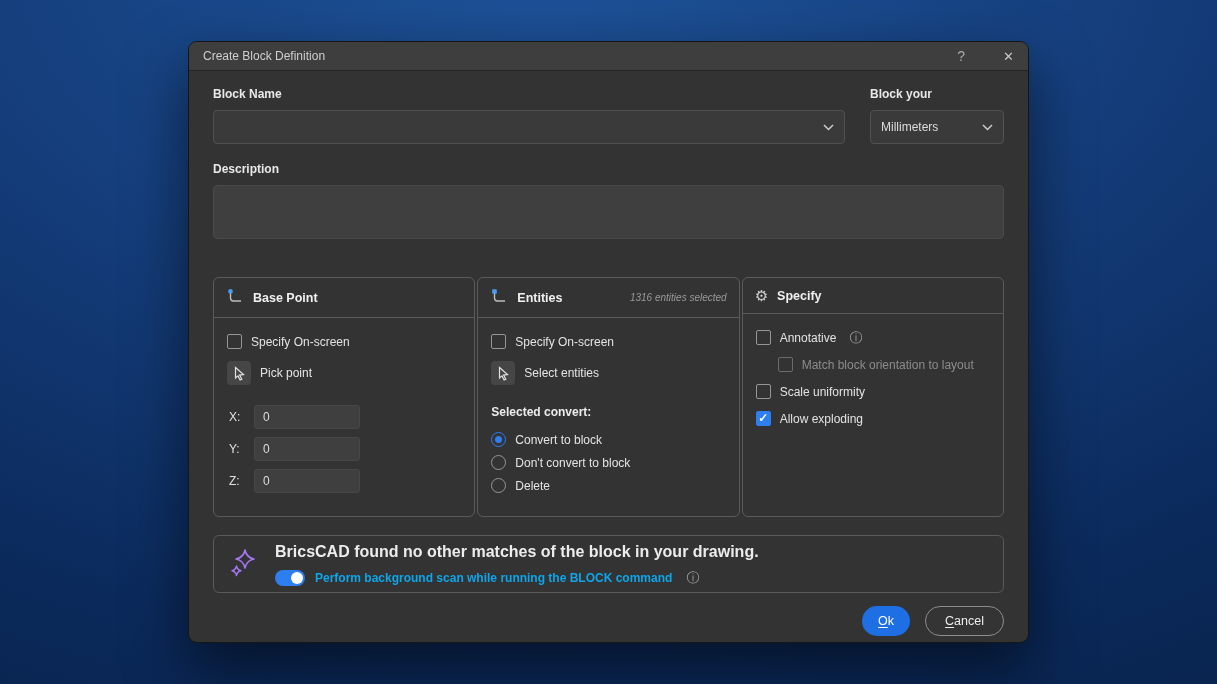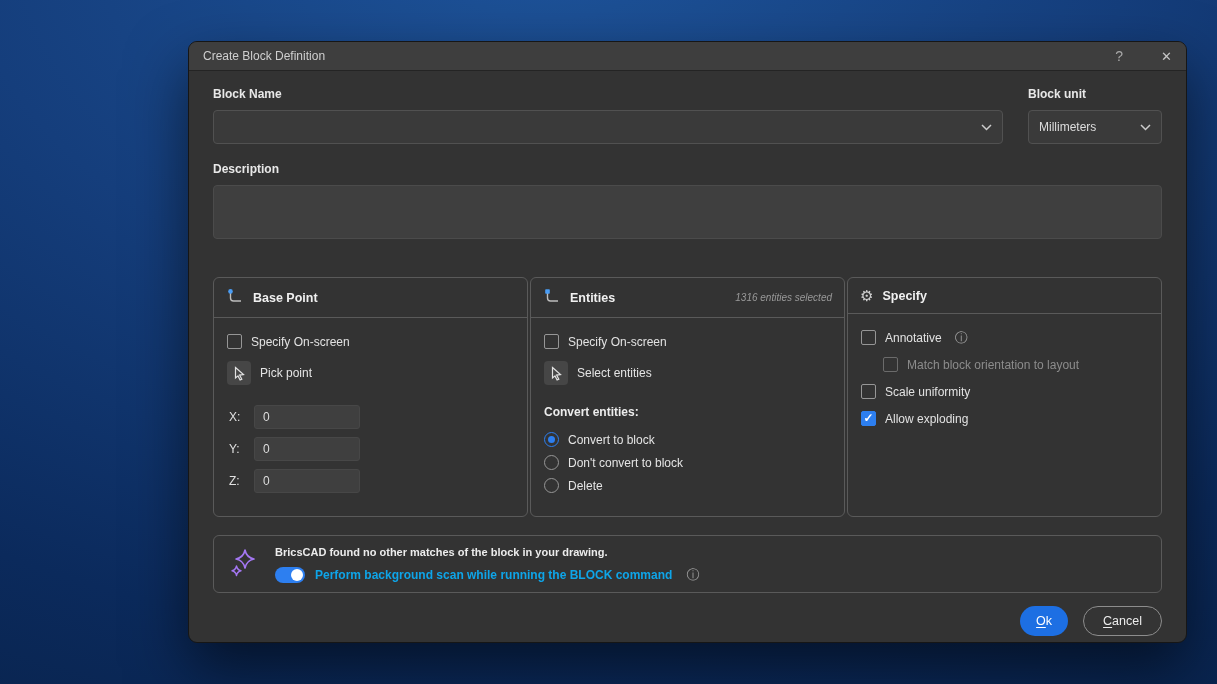--- a/index.html
+++ b/index.html
@@ -9,21 +9,21 @@
     overflow: hidden;
   }
   .bg {
     position: relative;
     width: 1217px; height: 684px;
     background: radial-gradient(120% 140% at 45% -10%, #1e549b 0%, #153e7c 40%, #0b2a5c 75%, #082148 100%);
   }
   .dialog {
     position: absolute;
     left: 188px; top: 41px;
-    width: 999px; height: 602px;
+    width: 841px; height: 602px;
     background: #333333;
     border: 1px solid #161616;
     border-radius: 9px;
     box-shadow: 0 26px 60px rgba(0,0,0,0.55);
     overflow: hidden;
     color: #e4e4e4;
     font-size: 12px;
   }
   .titlebar {
     height: 29px;
@@ -138,21 +138,21 @@
   .gear-icon { color: #cfcfcf; font-size: 15px; line-height: 1; }
 
   .scan-panel {
     margin-top: 18px;
     border: 1px solid #5a5a5a; border-radius: 6px;
     padding: 11px 16px;
     display: flex; align-items: center; gap: 17px;
     height: 58px;
   }
   .scan-text { flex: 1; }
-  .scan-title { font-weight: bold; font-size: 11px; color: #ececec; margin-bottom: 9px; }
+  .scan-title { font-weight: bold; font-size: 16px; color: #ececec; margin-bottom: 9px; }
   .scan-toggle-row { display: flex; align-items: center; gap: 10px; }
   .scan-toggle-label { font-weight: bold; font-size: 12px; color: #0ea5e9; }
   .toggle {
     width: 30px; height: 16px; border-radius: 8px;
     background: #5a5a5a; position: relative; flex: 0 0 auto;
   }
   .toggle.on { background: #2d7ff0; }
   .toggle::after {
     content: ""; position: absolute; left: 2px; top: 2px;
     width: 12px; height: 12px; border-radius: 50%; background: #ffffff;
@@ -191,21 +191,21 @@
           <div class="combo">
             <input type="text" value="" style="">
             <span class="chev">
               <svg width="11" height="7" viewBox="0 0 11 7">
                   <polyline points="1,1 5.5,5.5 10,1" fill="none" stroke="#cccccc" stroke-width="1.5"></polyline>
                 </svg>
             </span>
           </div>
         </div>
         <div class="col-unit">
-          <label class="field-label">Block unit</label>
+          <label class="field-label">Block your</label>
           <div class="combo">
             <span class="sel-value">Millimeters</span>
             <span class="chev">
               <svg width="11" height="7" viewBox="0 0 11 7">
                   <polyline points="1,1 5.5,5.5 10,1" fill="none" stroke="#cccccc" stroke-width="1.5"></polyline>
                 </svg>
             </span>
           </div>
         </div>
       </div>
@@ -270,21 +270,21 @@
               <span class="lbl">Specify On-screen</span>
             </div>
             <div class="tool-row">
               <span class="icon-btn">
                 <svg width="14" height="15" viewBox="0 0 14 15">
                     <path d="M3.5 1.5 L11.5 8.6 L7.6 9.1 L9.8 13.2 L8.1 14 L6 9.9 L3.5 12 Z" fill="none" stroke="#e2e2e2" stroke-width="1.2"></path>
                   </svg>
               </span>
               <span class="lbl">Select entities</span>
             </div>
-            <div class="group-label">Convert entities:</div>
+            <div class="group-label">Selected convert:</div>
             <div class="radio-row">
               <span class="radio checked"></span>
               <span class="lbl">Convert to block</span>
             </div>
             <div class="radio-row">
               <span class="radio"></span>
               <span class="lbl">Don't convert to block</span>
             </div>
             <div class="radio-row">
               <span class="radio"></span>

